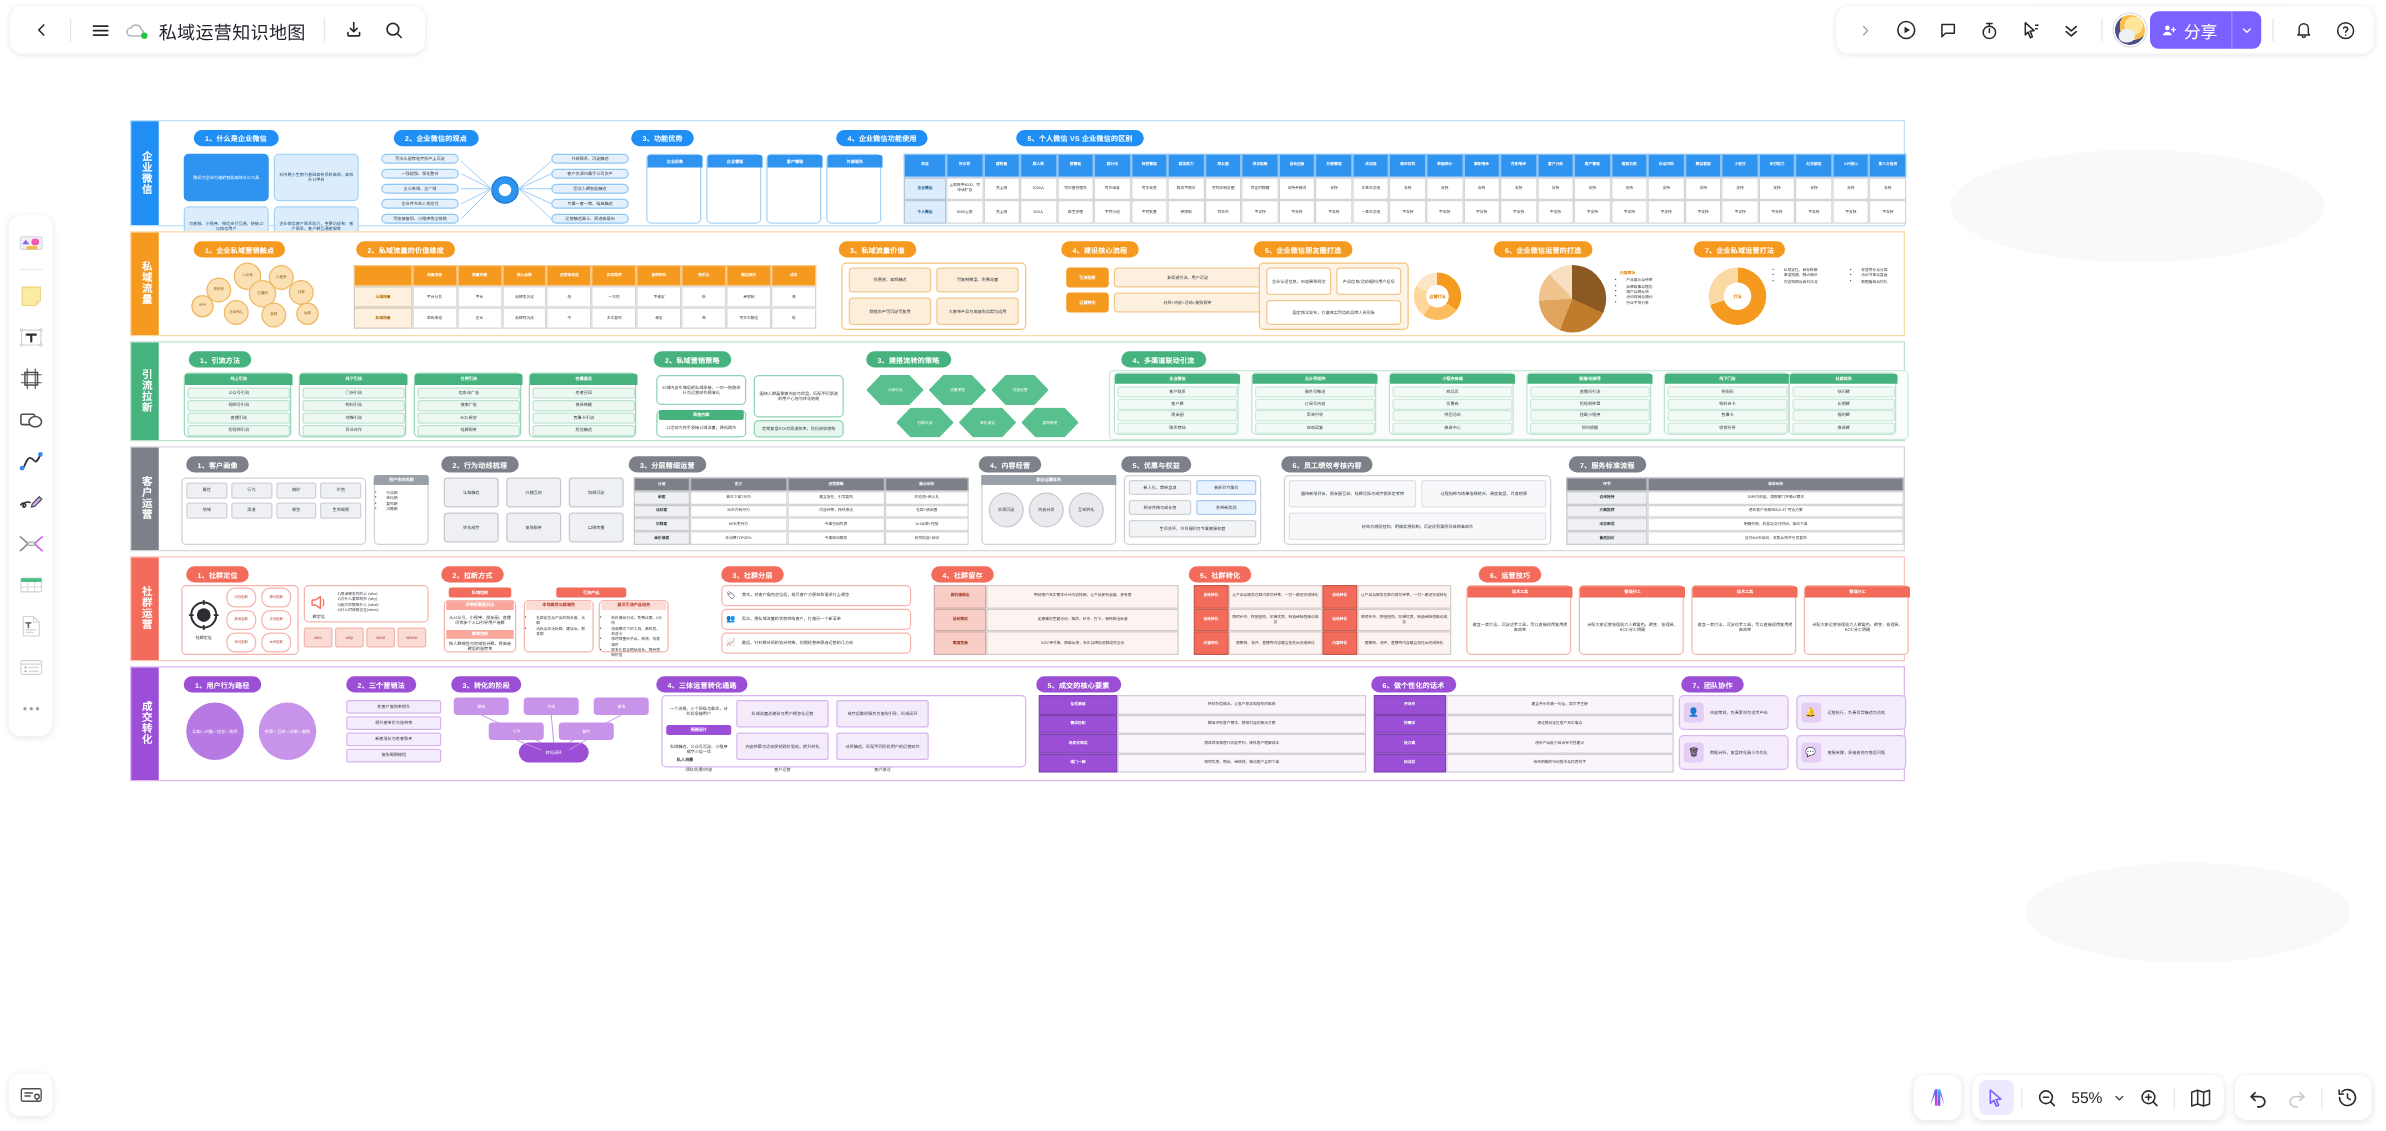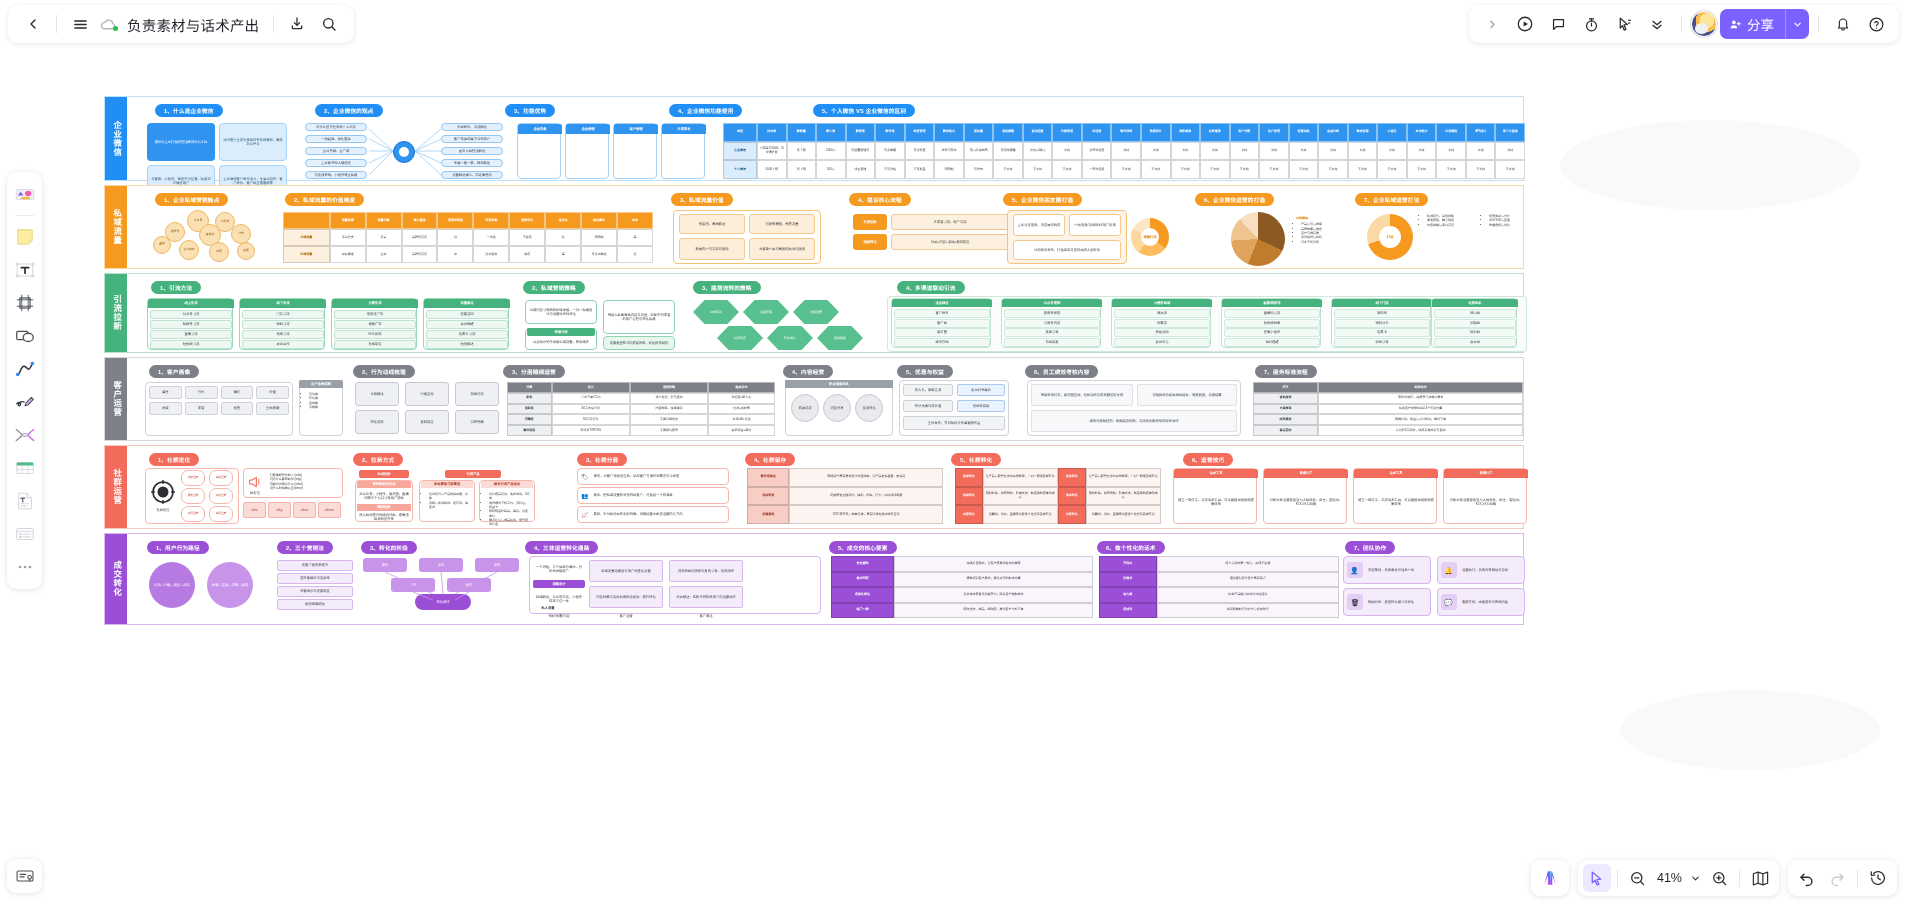--- a/index.html
+++ b/index.html
@@ -949,21 +949,21 @@
           <line x1="4" y1="12" x2="20" y2="12"></line>
           <line x1="4" y1="17" x2="20" y2="17"></line>
         </svg>
     </div>
     <div class="cloud-wrap" title="已同步">
       <svg width="17" height="17" viewBox="0 0 24 24" fill="none" stroke="#b2b6bd" stroke-width="1.8" stroke-linecap="round" stroke-linejoin="round">
           <path d="M6.5 18a4.5 4.5 0 0 1 .4-9 6 6 0 0 1 11.3 1.7A3.8 3.8 0 0 1 17.5 18z"></path>
         </svg>
       <span class="cloud-dot"></span>
     </div>
-    <div class="doc-title">负责素材与话术产出</div>
+    <div class="doc-title">私域运营知识地图</div>
     <div class="tdivider"></div>
     <div class="ticon" title="下载">
       <svg width="16" height="16" viewBox="0 0 24 24" fill="none" stroke="currentColor" stroke-width="1.9" stroke-linecap="round" stroke-linejoin="round">
           <path d="M12 3v10"></path>
           <polyline points="8 10 12 14 16 10"></polyline>
           <path d="M5 15v3a1 1 0 0 0 1 1h12a1 1 0 0 0 1-1v-3"></path>
         </svg>
     </div>
     <div class="ticon" title="搜索">
       <svg width="16" height="16" viewBox="0 0 24 24" fill="none" stroke="currentColor" stroke-width="2" stroke-linecap="round">
@@ -1185,21 +1185,21 @@
         </svg>
     </div>
     <div class="bb-sep"></div>
     <div class="bb-icon" title="缩小">
       <svg width="17" height="17" viewBox="0 0 24 24" fill="none" stroke="currentColor" stroke-width="1.8" stroke-linecap="round">
           <circle cx="11" cy="11" r="7.2"></circle>
           <line x1="8" y1="11" x2="14" y2="11"></line>
           <line x1="16.3" y1="16.3" x2="20.5" y2="20.5"></line>
         </svg>
     </div>
-    <div class="bb-zoom">41%</div>
+    <div class="bb-zoom">55%</div>
     <div class="bb-icon" style="width:16px;">
       <svg width="11" height="11" viewBox="0 0 24 24" fill="none" stroke="currentColor" stroke-width="2.2" stroke-linecap="round" stroke-linejoin="round">
           <polyline points="6 9 12 15 18 9"></polyline>
         </svg>
     </div>
     <div class="bb-icon" title="放大">
       <svg width="17" height="17" viewBox="0 0 24 24" fill="none" stroke="currentColor" stroke-width="1.8" stroke-linecap="round">
           <circle cx="11" cy="11" r="7.2"></circle>
           <line x1="8" y1="11" x2="14" y2="11"></line>
           <line x1="11" y1="8" x2="11" y2="14"></line>

